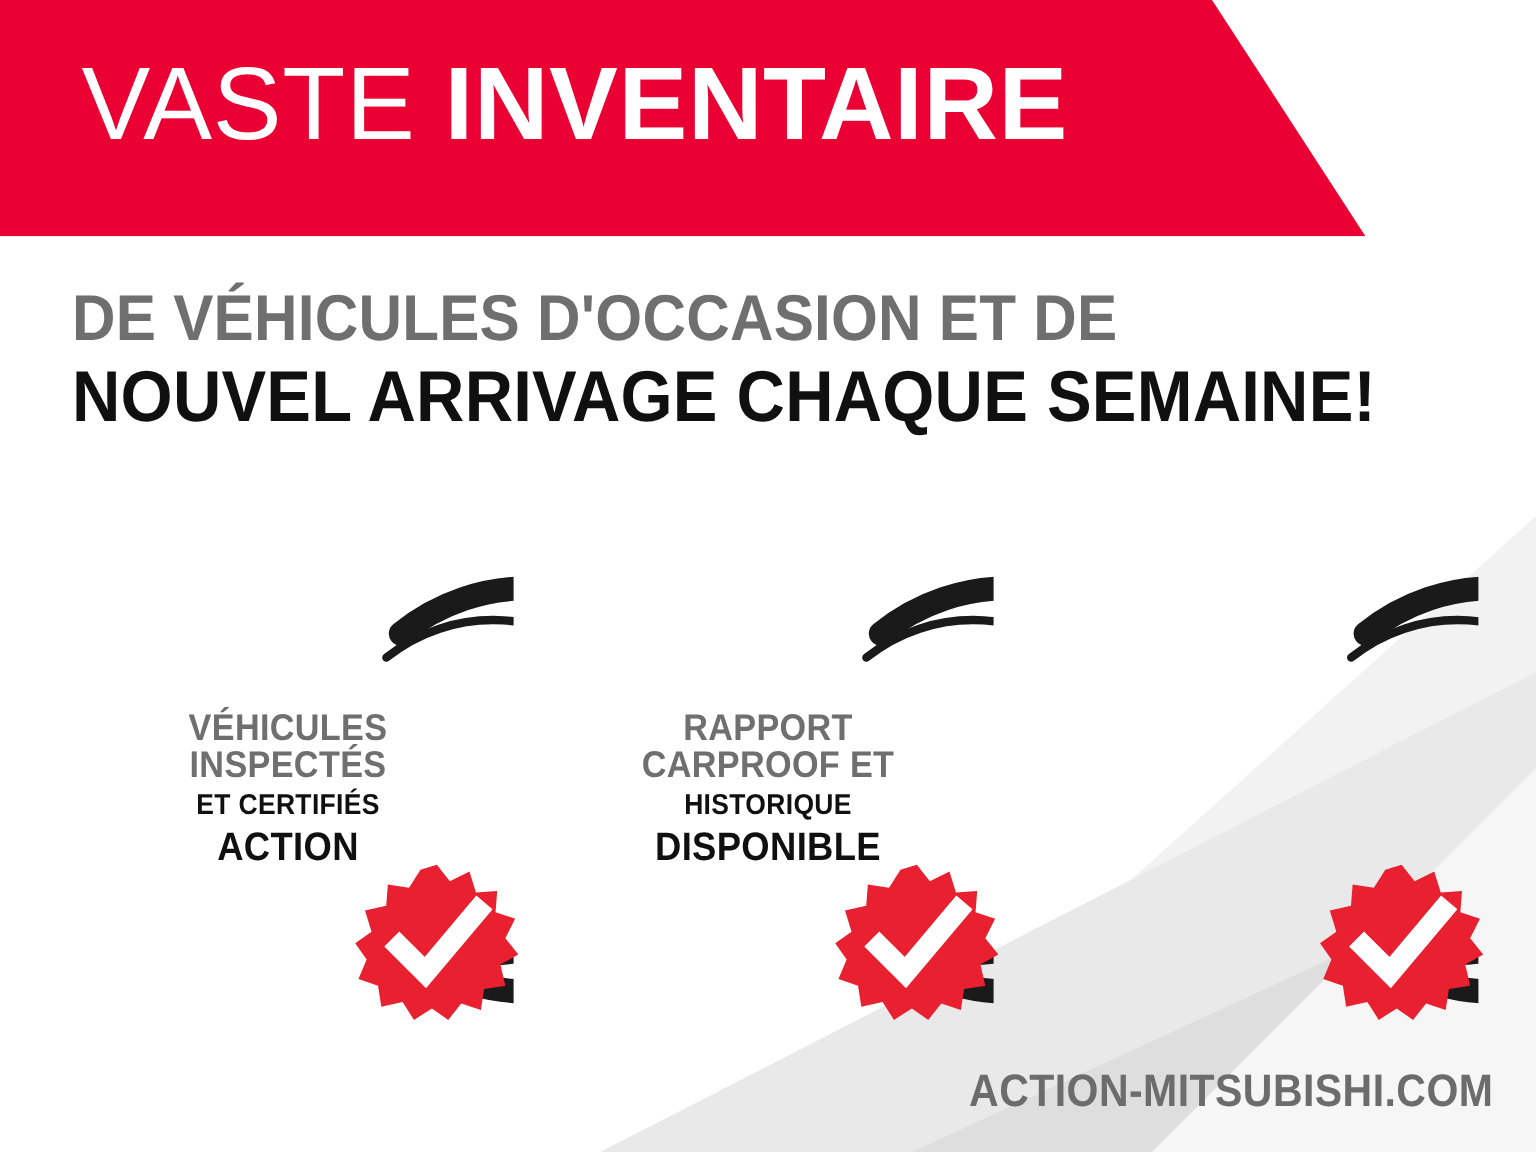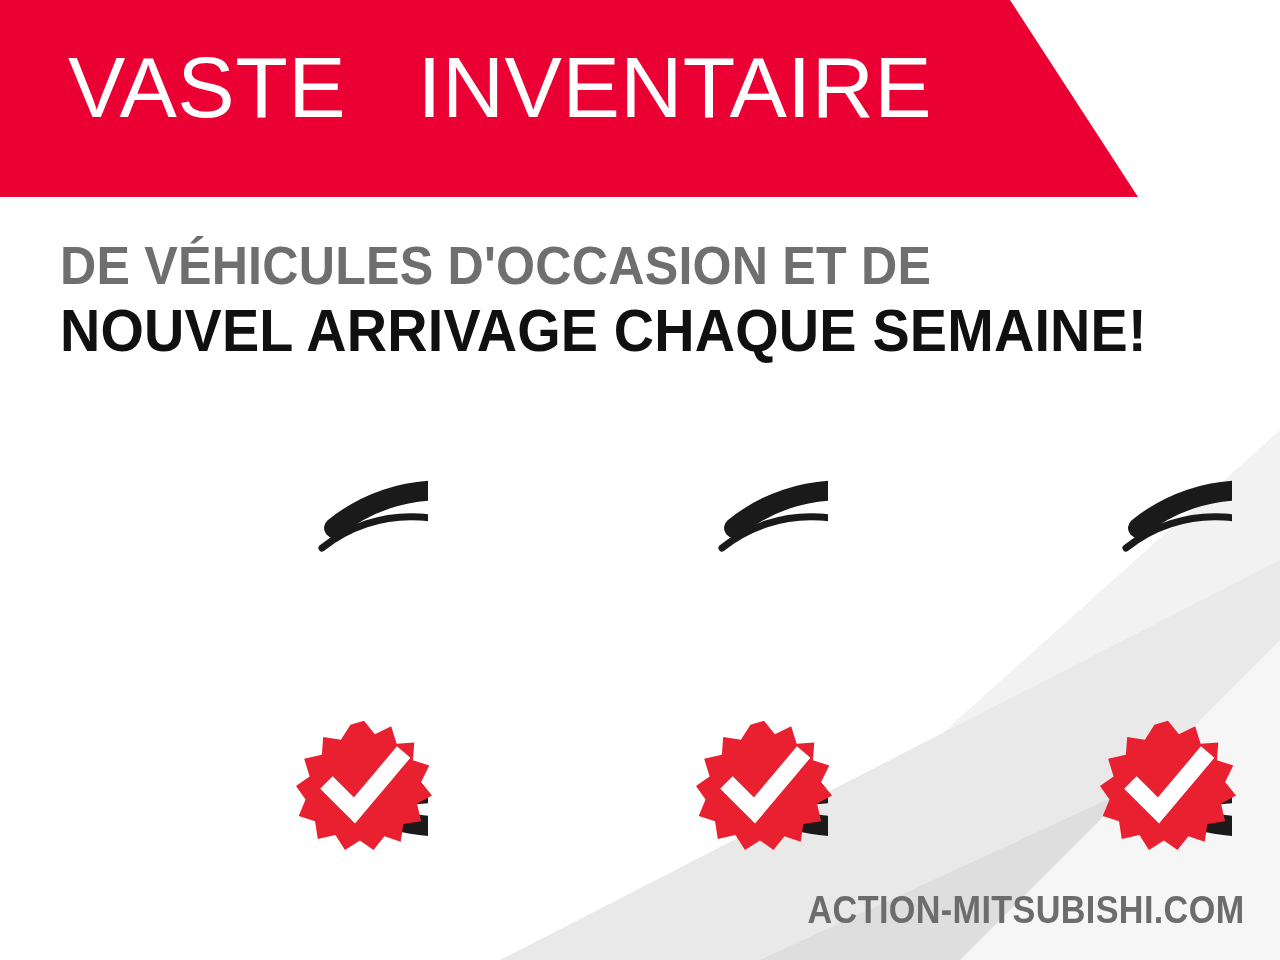--- a/index.html
+++ b/index.html
@@ -47,22 +47,21 @@
     font-size: 86px;
     line-height: 1;
     letter-spacing: 0.5px;
     white-space: nowrap;
     font-stretch: condensed;
   }
   .banner-title .w1 {
     font-weight: 400;
   }
   .banner-title .w2 {
-    font-weight: 400;
-    margin-left: 47px;
+    font-weight: 700;
   }
 
   
   .subhead {
     position: absolute;
     left: 60px;
     top: 222px;
     z-index: 3;
     margin-top: 16px;
   }
@@ -199,31 +198,43 @@
     <div class="subhead-line2">NOUVEL ARRIVAGE CHAQUE SEMAINE!</div>
   </div>
 
   <div class="badges">
 
     <div class="badge badge-1">
       <svg class="badge-rings" viewBox="0 0 376 376">
         <path d="M 289 326 A 168 168 0 1 0 282 60" fill="none" stroke="#1A1A1A" stroke-width="20" stroke-linecap="round"></path>
         <path d="M 276 306 A 142 142 0 1 0 270 80" fill="none" stroke="#1A1A1A" stroke-width="7" stroke-linecap="round"></path>
       </svg>
+      <div class="badge-text">
+        <div class="bt-big">VÉHICULES</div>
+        <div class="bt-big">INSPECTÉS</div>
+        <div class="bt-small">ET CERTIFIÉS</div>
+        <div class="bt-strong">ACTION</div>
+      </div>
       <svg class="badge-seal" viewBox="0 0 100 100">
         <polygon fill="#E8202F" points="50,2 58,12 70,6 74,19 87,18 86,31 98,35 92,47 100,57 89,63 92,76 79,78 77,91 65,87 57,97 47,90 36,97 29,86 16,89 14,76 2,72 7,60 0,50 10,43 6,30 19,27 20,14 33,16 40,5"></polygon>
         <path d="M 27 52 L 43 68 L 75 30" fill="none" stroke="#FFFFFF" stroke-width="13" stroke-linecap="square" stroke-linejoin="miter"></path>
       </svg>
     </div>
 
     <div class="badge badge-2">
       <svg class="badge-rings" viewBox="0 0 376 376">
         <path d="M 289 326 A 168 168 0 1 0 282 60" fill="none" stroke="#1A1A1A" stroke-width="20" stroke-linecap="round"></path>
         <path d="M 276 306 A 142 142 0 1 0 270 80" fill="none" stroke="#1A1A1A" stroke-width="7" stroke-linecap="round"></path>
       </svg>
+      <div class="badge-text">
+        <div class="bt-big">RAPPORT</div>
+        <div class="bt-big">CARPROOF ET</div>
+        <div class="bt-small">HISTORIQUE</div>
+        <div class="bt-strong">DISPONIBLE</div>
+      </div>
       <svg class="badge-seal" viewBox="0 0 100 100">
         <polygon fill="#E8202F" points="50,2 58,12 70,6 74,19 87,18 86,31 98,35 92,47 100,57 89,63 92,76 79,78 77,91 65,87 57,97 47,90 36,97 29,86 16,89 14,76 2,72 7,60 0,50 10,43 6,30 19,27 20,14 33,16 40,5"></polygon>
         <path d="M 27 52 L 43 68 L 75 30" fill="none" stroke="#FFFFFF" stroke-width="13" stroke-linecap="square" stroke-linejoin="miter"></path>
       </svg>
     </div>
 
     <div class="badge badge-3">
       <svg class="badge-rings" viewBox="0 0 376 376">
         <path d="M 289 326 A 168 168 0 1 0 282 60" fill="none" stroke="#1A1A1A" stroke-width="20" stroke-linecap="round"></path>
         <path d="M 276 306 A 142 142 0 1 0 270 80" fill="none" stroke="#1A1A1A" stroke-width="7" stroke-linecap="round"></path>

